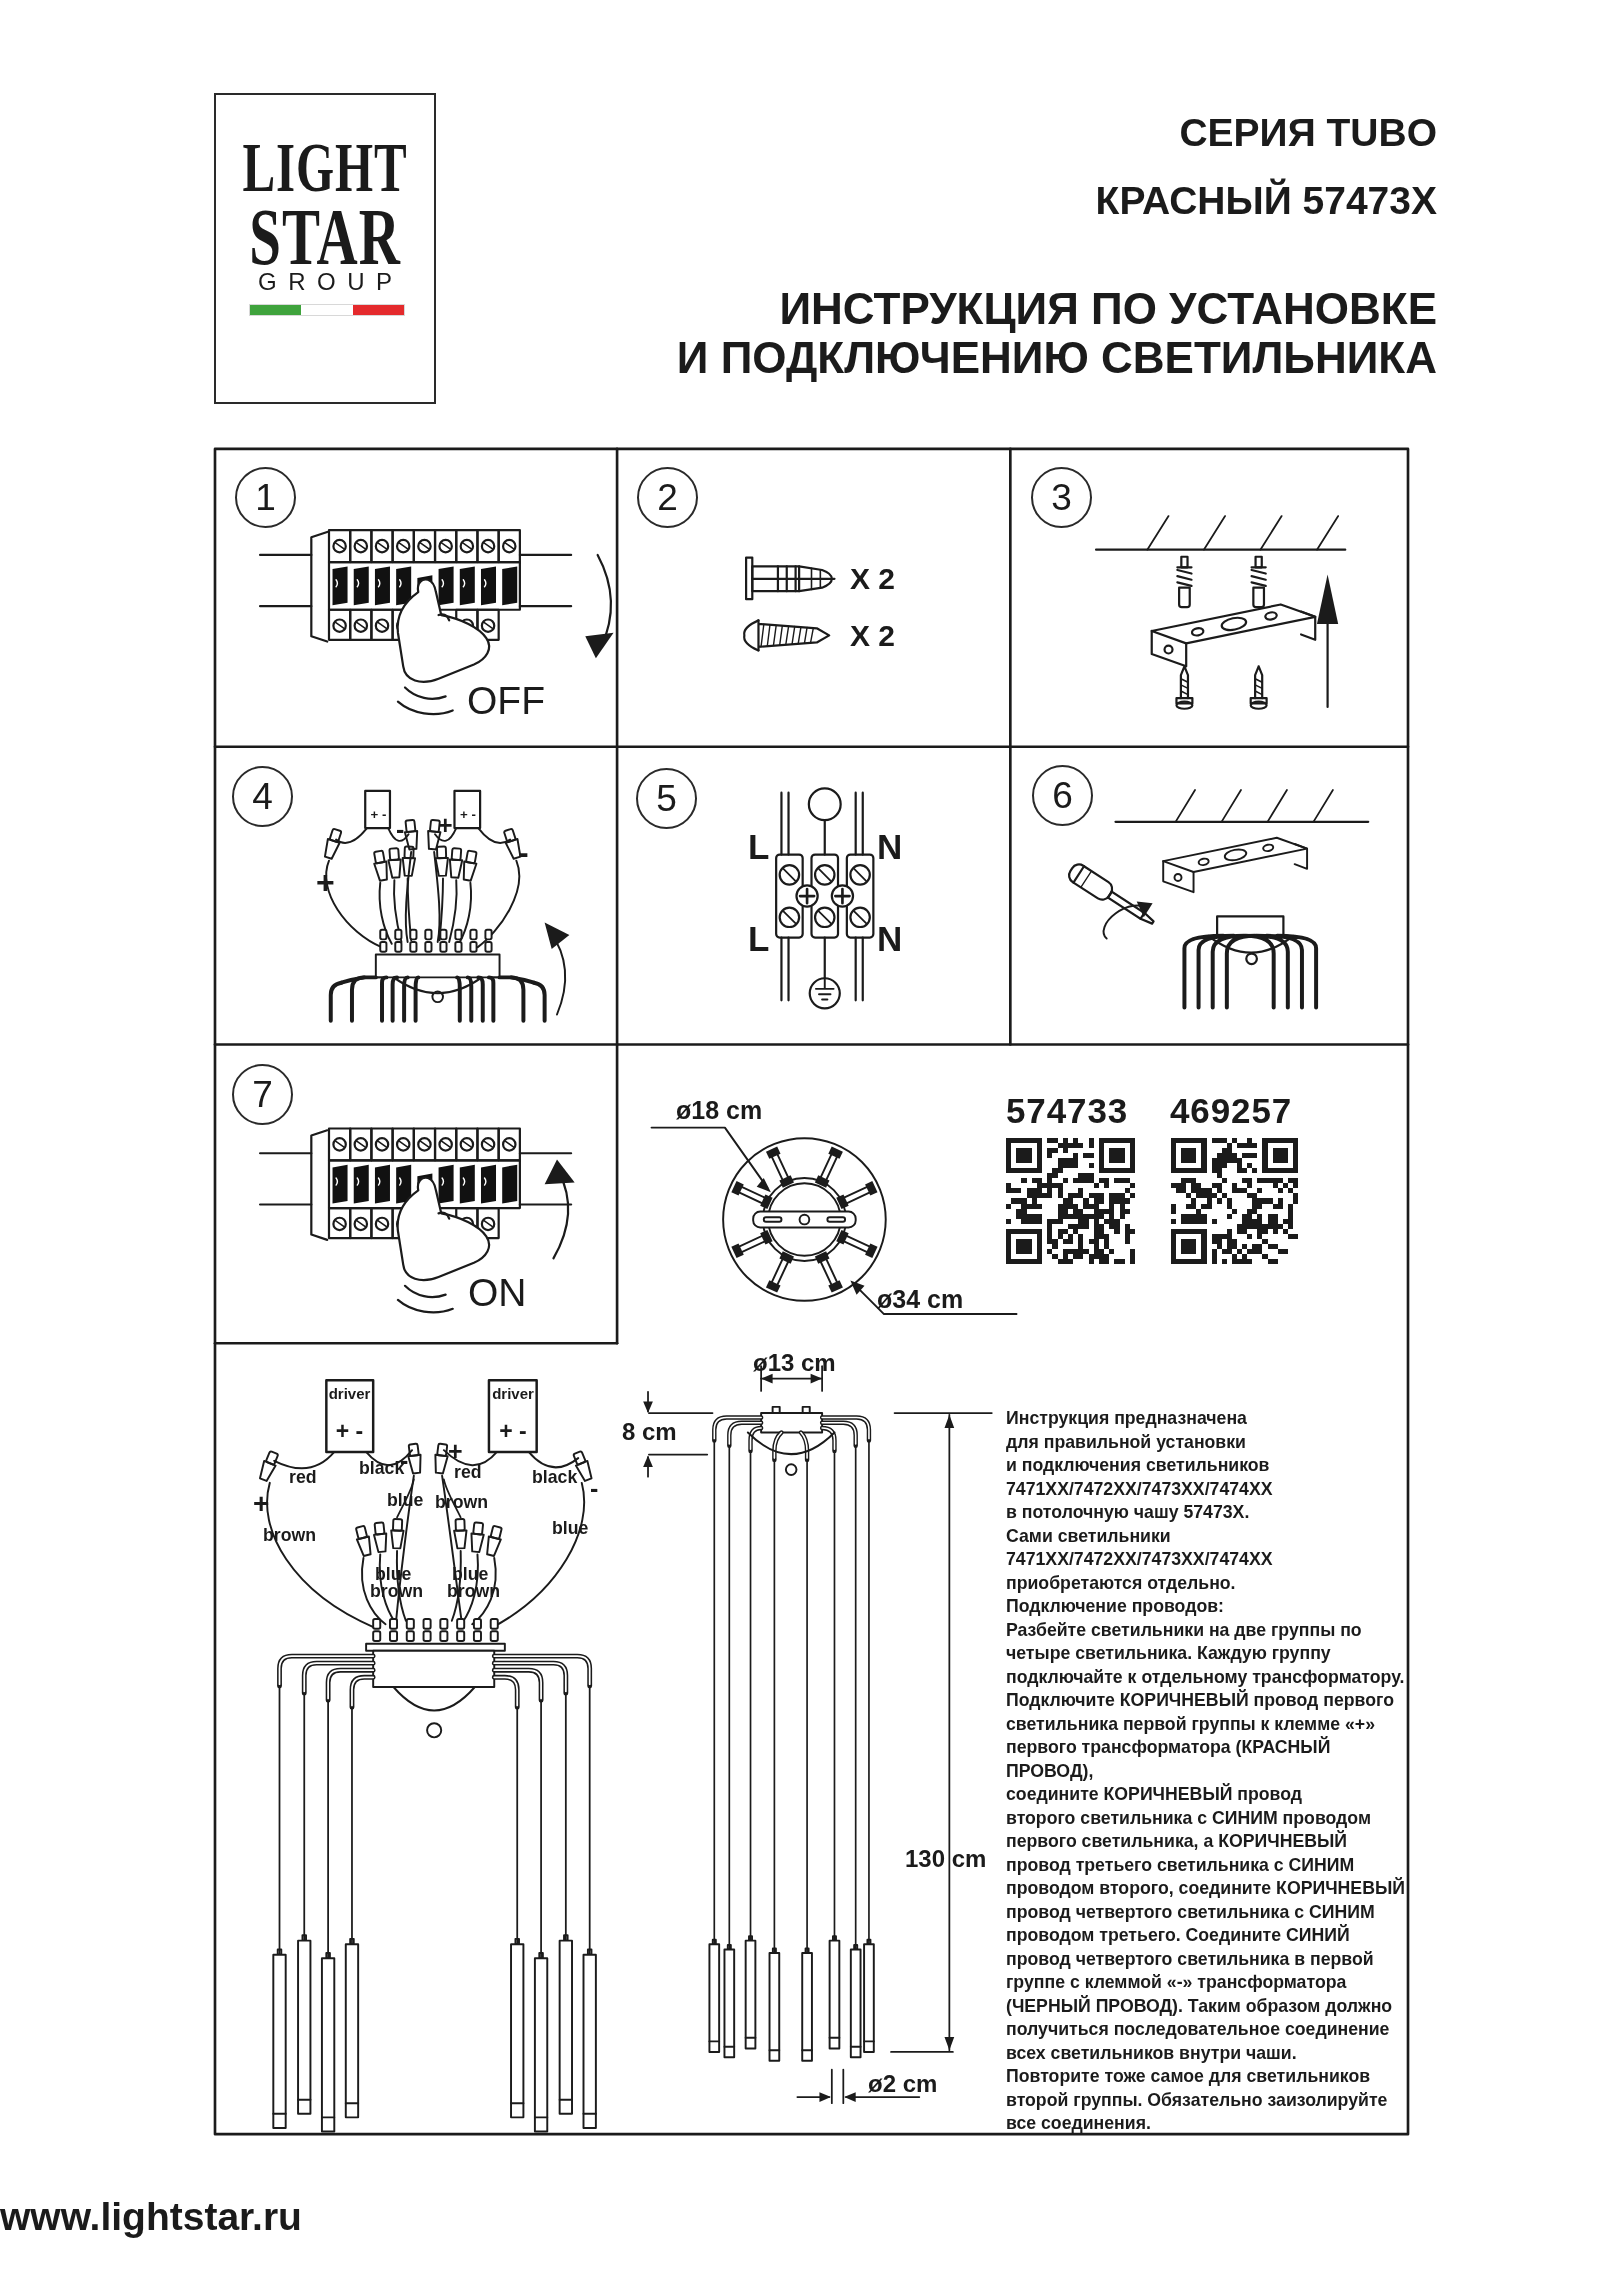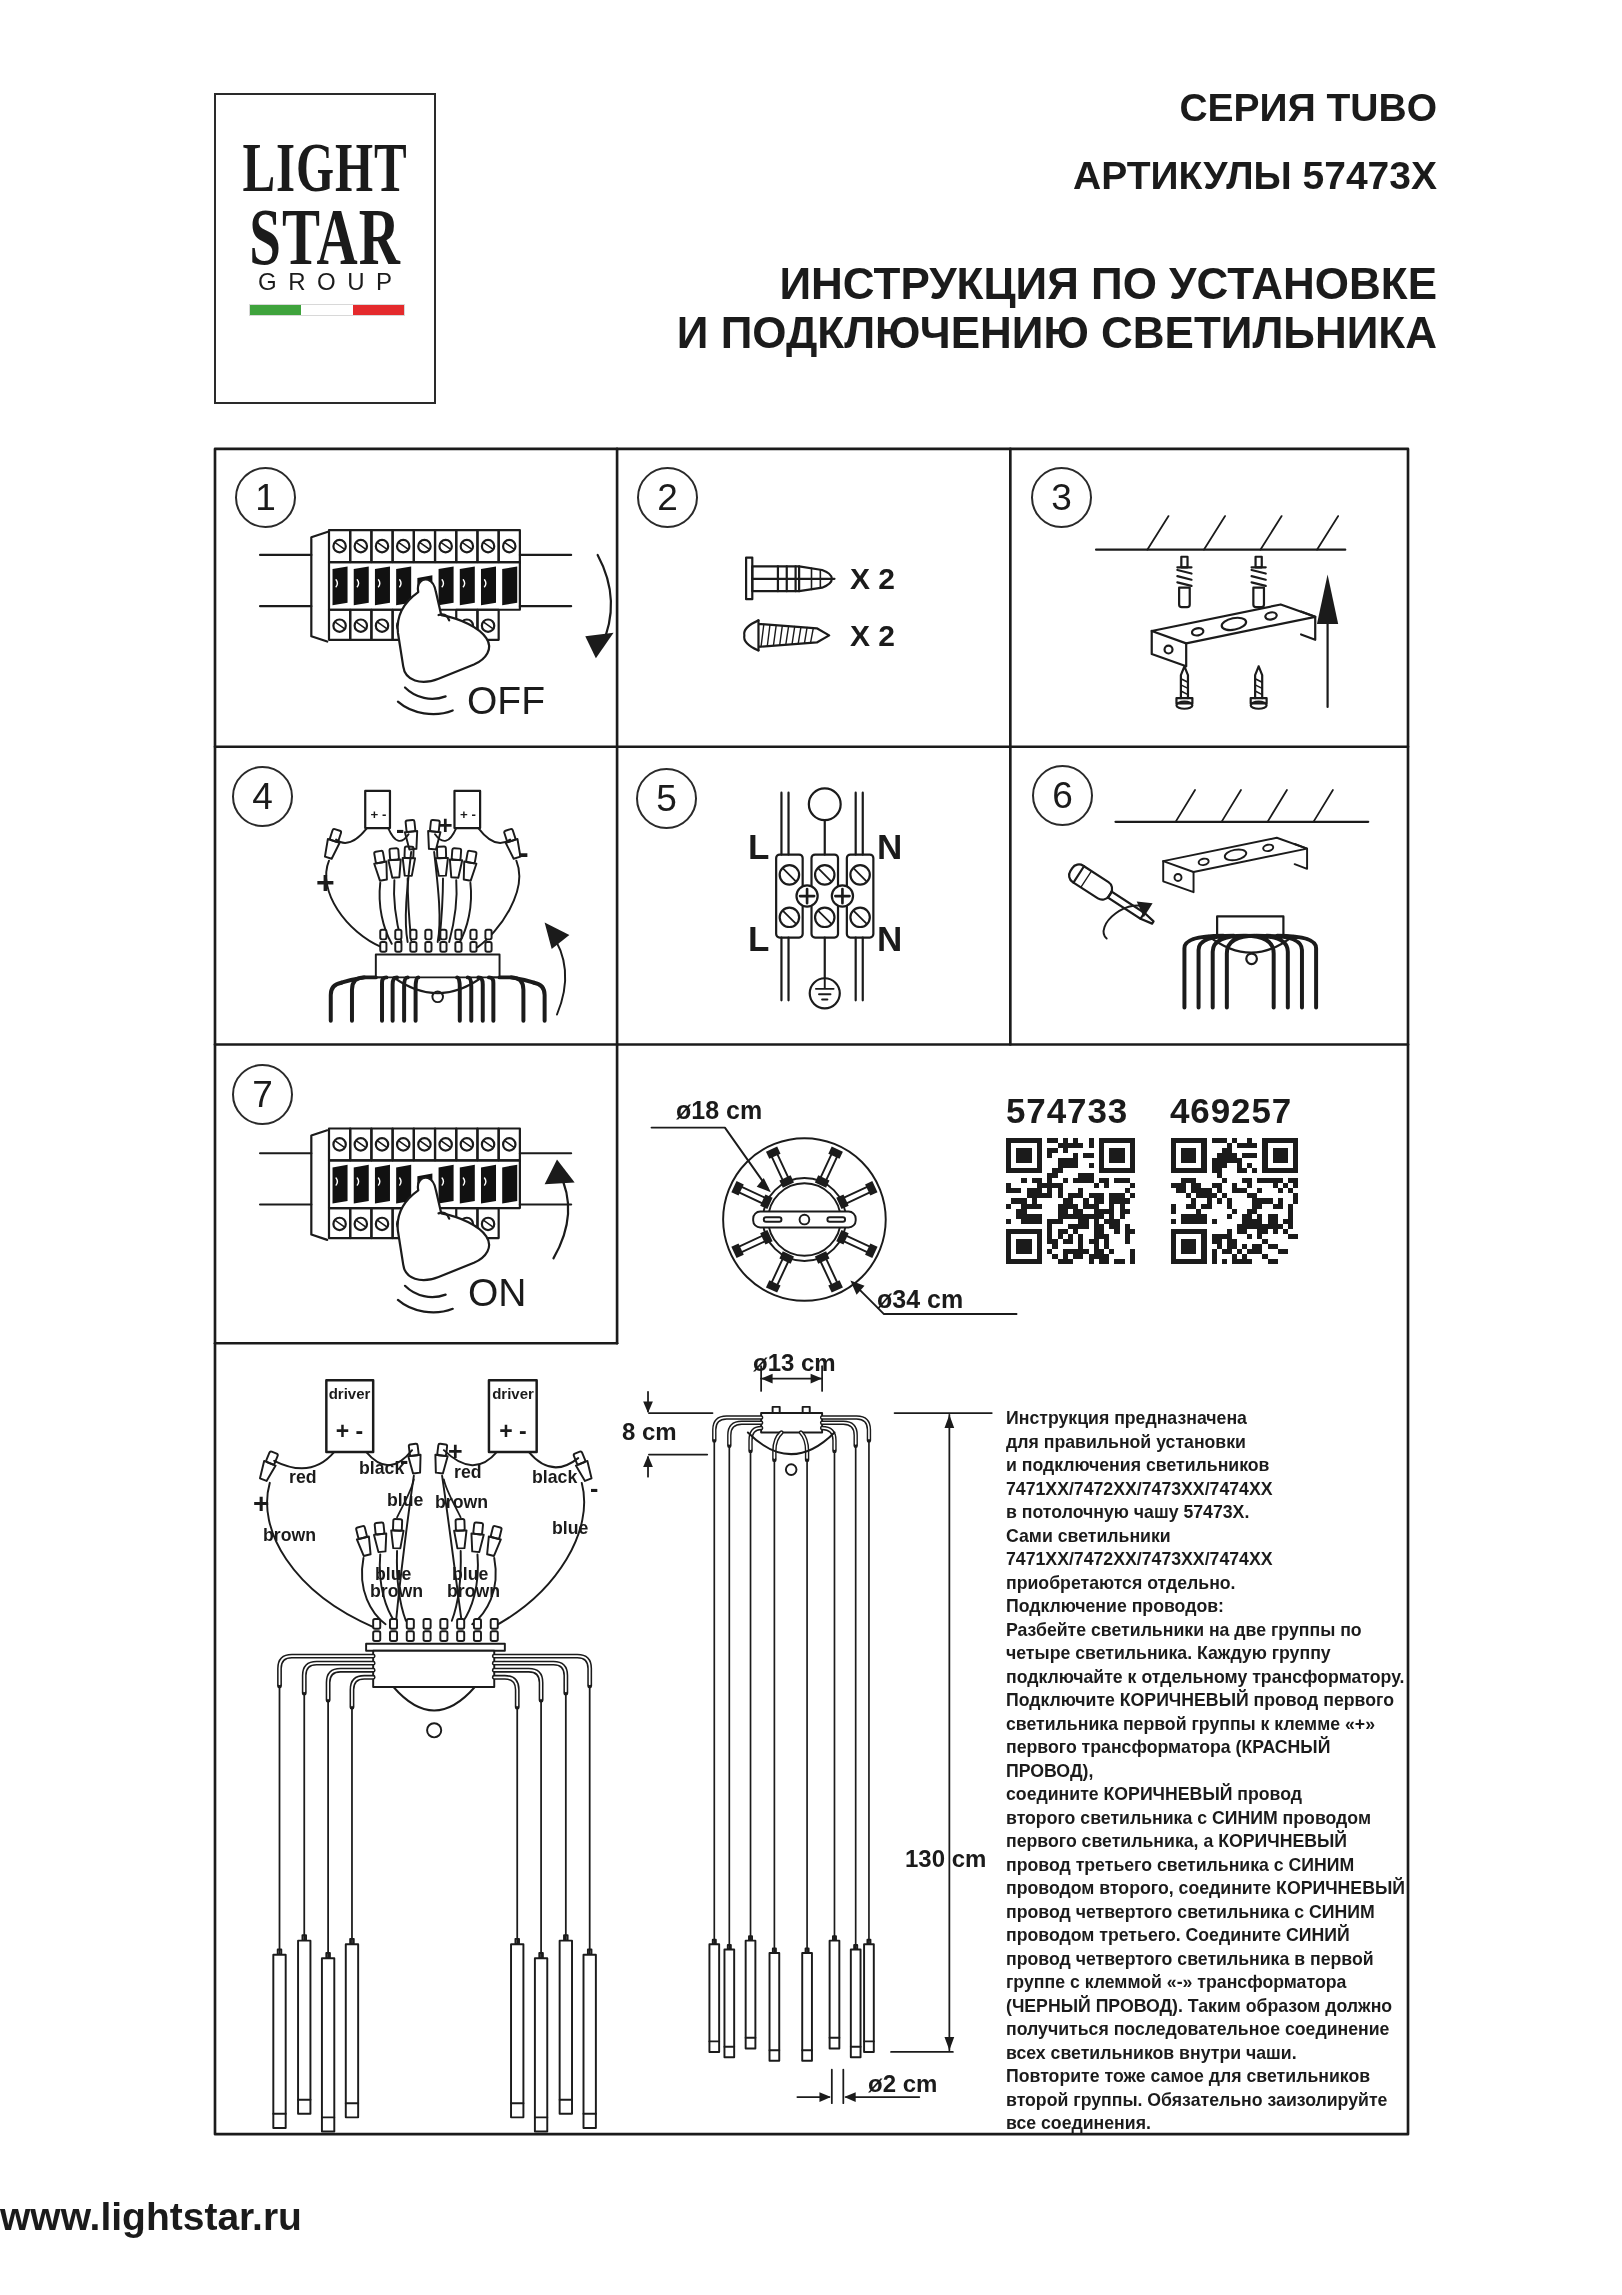--- a/index.html
+++ b/index.html
@@ -1,20 +1,20 @@
 <!DOCTYPE html>
 <html style="font-size:14px"><head>
 <meta charset="utf-8">
 <style>
   html,body{margin:0;padding:0;background:#fff;}
   .page{position:relative;width:1623px;height:2295px;background:#fff;overflow:hidden;
         font-family:"Liberation Sans",sans-serif;color:#1b1b1b;}
   .t{position:absolute;white-space:nowrap;color:#1b1b1b;line-height:1;}
   .b{font-weight:700;}
-  .right{text-align:center;}
+  .right{text-align:center;margin-top:25px;}
   .pre{white-space:pre-line;}
   svg.art{position:absolute;left:0;top:0;}
   
   .logo-box{position:absolute;left:214px;top:93px;width:222px;height:311px;border:2.7px solid #2a2a2a;box-sizing:border-box;}
   .logo-word{position:absolute;left:0;width:100%;text-align:center;font-family:"Liberation Serif",serif;font-weight:700;letter-spacing:0.9px;transform:scaleY(1.42);transform-origin:top center;}
   .logo-group{position:absolute;left:0;width:100%;text-align:center;font-weight:400;font-size:24px;letter-spacing:11.5px;text-indent:11.5px;}
   .flag{position:absolute;left:34px;top:210px;width:154px;height:9.7px;display:flex;outline:0.9px solid #d8d8d8;}
   .flag div{flex:1;}
   
   .stepnum{position:absolute;width:57px;height:57px;border:2.2px solid #2a2a2a;border-radius:50%;
@@ -484,21 +484,21 @@
     <div class="logo-word" style="top:95px;font-size:57px;">STAR</div>
     <div class="logo-group" style="top:173px;text-align:center;">GROUP</div>
     <div class="flag">
       <div id="flag-g" style="background: rgb(63, 163, 60);"></div>
         <div id="flag-w" style="background: rgb(255, 255, 255);"></div>
         <div id="flag-r" style="background: rgb(228, 42, 44);"></div>
     </div>
   </div>
 
   <div class="t b right" style="right:186px;top:88px;font-size:39px;">СЕРИЯ TUBO</div>
-  <div class="t b right" style="right:186px;top:156px;font-size:39px;">АРТИКУЛЫ 57473X</div>
+  <div class="t b right" style="right:186px;top:156px;font-size:39px;">КРАСНЫЙ 57473X</div>
   <div class="t b right" style="right:186px;top:311px;font-size:44px;">И ПОДКЛЮЧЕНИЮ СВЕТИЛЬНИКА</div>
   <div class="t b right" style="right:186px;top:262px;font-size:44px;">ИНСТРУКЦИЯ ПО УСТАНОВКЕ</div>
 
   <div class="stepnum" style="left:235px;top:467px;">1</div>
   <div class="stepnum" style="left:637px;top:467px;">2</div>
   <div class="step stepnum" style="left:1031px;top:467px;">3</div>
   <div class="stepnum" style="left:232px;top:766px;">4</div>
   <div class="stepnum" style="left:636px;top:768px;">5</div>
   <div class="stepnum" style="left:1032px;top:765px;">6</div>
   <div class="stepnum" style="left:232px;top:1064px;">7</div>

